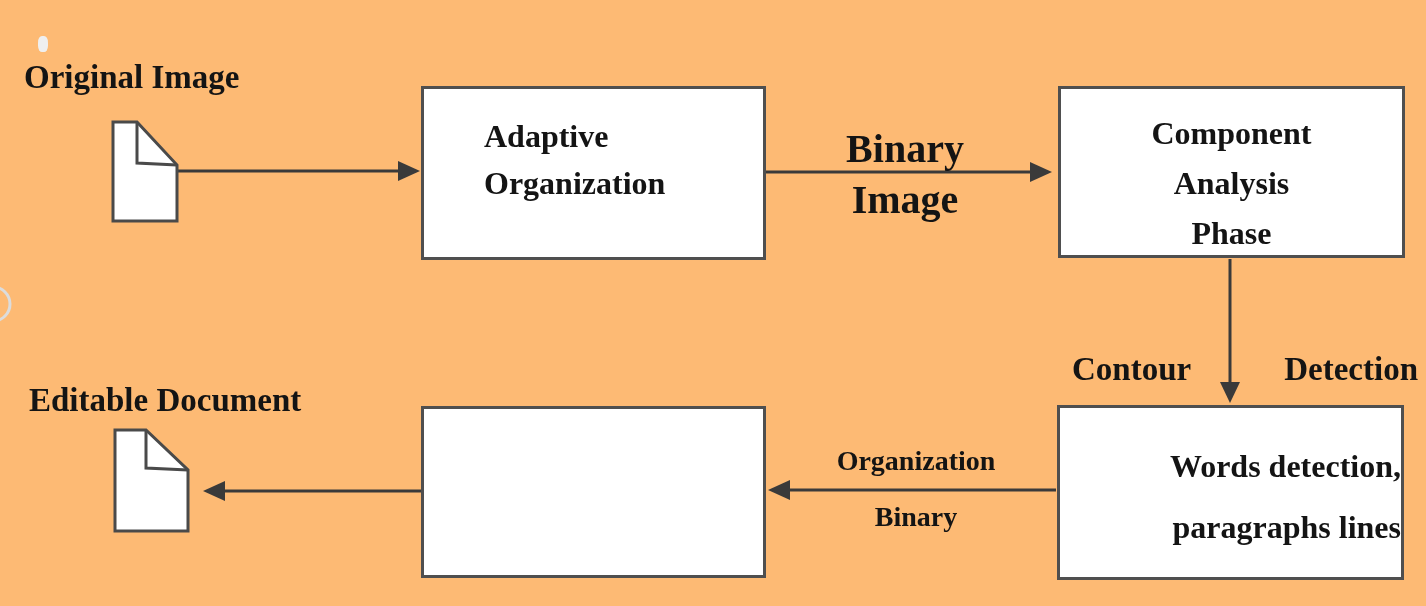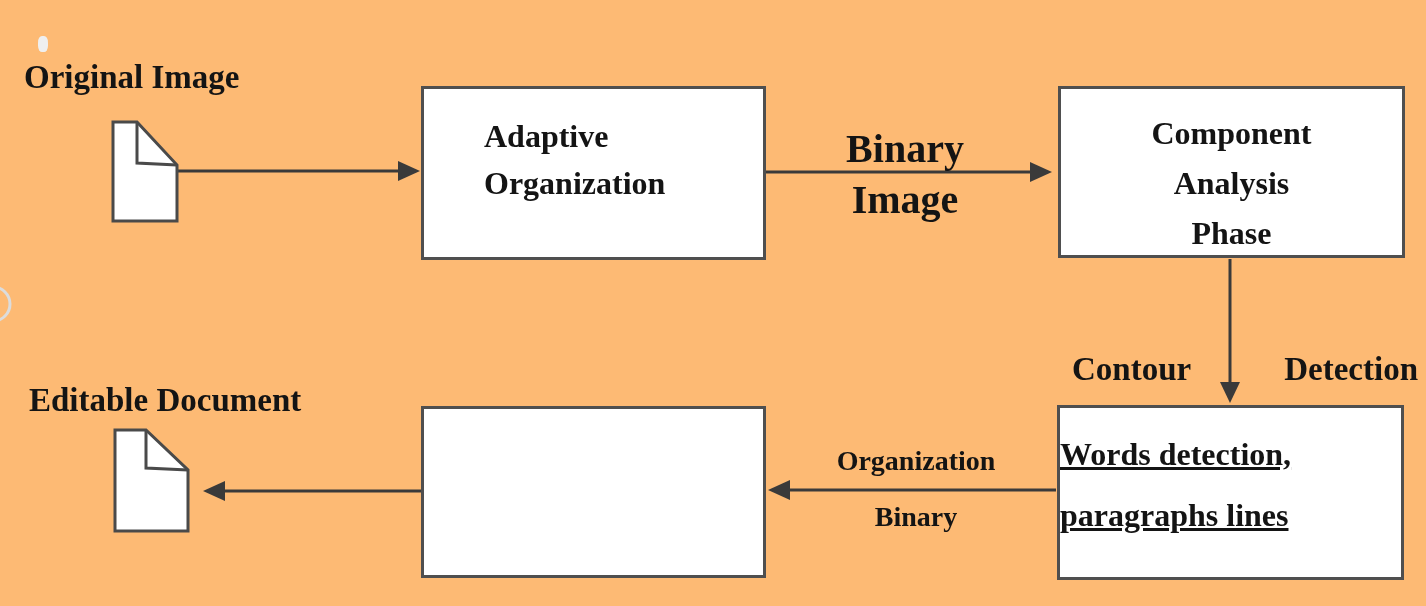--- a/index.html
+++ b/index.html
@@ -18,21 +18,21 @@
     box-sizing: border-box;
     border: 3px solid #4f4f4f;
     background: #ffffff;
     font-weight: bold;
     font-size: 32px;
     color: #141414;
   }
   .flow-box .line { display: block; }
   .box-adaptive   { left: 421px; top: 86px;  width: 345px; height: 174px; padding: 24px 0 0 60px; line-height: 47px; }
   .box-component  { left: 1058px; top: 86px; width: 347px; height: 172px; padding-top: 19px;  line-height: 50px; text-align: center; }
-  .box-words      { left: 1057px; top: 405px; width: 347px; height: 175px; padding-top: 16px; line-height: 61px; text-align: left; text-decoration: underline; }
+  .box-words      { left: 1057px; top: 405px; width: 347px; height: 175px; padding-top: 28px; line-height: 61px; text-align: right; }
   .box-twosteps   { left: 421px; top: 406px; width: 345px; height: 172px; padding-top: 22px; line-height: 48px; text-align: center; }
   .float-label {
     position: absolute;
     font-weight: bold;
     font-size: 33px;
     color: #141414;
     white-space: nowrap;
   }
   .lbl-original  { left: 24px;  top: 59px; }
   .lbl-editable  { left: 29px;  top: 382px; }

